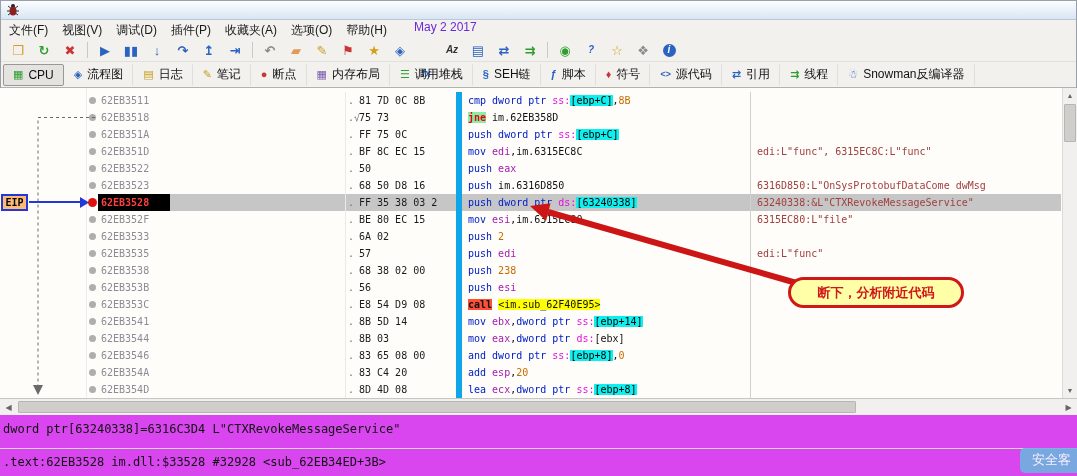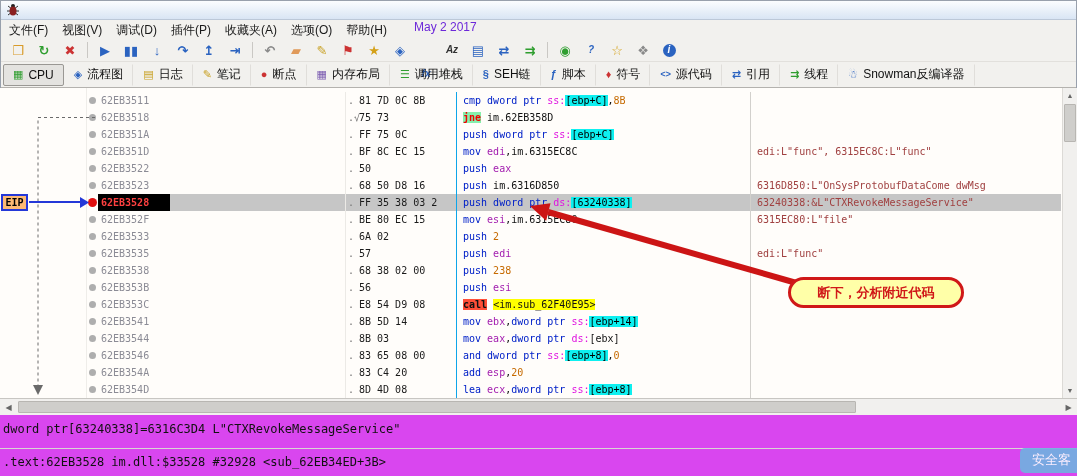--- a/index.html
+++ b/index.html
@@ -40,21 +40,21 @@
          line-height:17px;white-space:pre;cursor:default}
   .drow{display:flex;height:17px;padding-right:16px}
   .c-bullet{width:12px;margin-left:86px;display:flex;align-items:center;justify-content:center;flex:none}
   .dot{width:7px;height:7px;border-radius:50%;background:#aeaeae}
   .dot.bp{width:9px;height:9px;background:#e01010}
   .c-addr{width:72px;flex:none;color:#8b8b95;padding-left:3px}
   .c-addr.cip{background:#000;color:#ff4040;font-weight:bold}
   .c-gap{width:175px;flex:none}
   .c-gut{width:14px;flex:none;color:#777;border-left:1px solid #eceae6;padding-left:2px}
   .c-bytes{width:97px;flex:none;color:#1a1a1a;overflow:hidden}
-  .c-instr{width:294px;flex:none;border-left:1px solid #0ea5e9;padding-left:6px;color:#111;overflow:hidden}
+  .c-instr{width:294px;flex:none;border-left:6px solid #0ea5e9;padding-left:6px;color:#111;overflow:hidden}
   .c-comment{flex:1;border-left:1px solid #d2d0cc;padding-left:6px;color:#a04040;overflow:hidden}
   .drow.sel .c-gap,.drow.sel .c-gut,.drow.sel .c-bytes,.drow.sel .c-instr,.drow.sel .c-comment{background:#c6c6c6}
 
   
   .sg-i{color:#0020c8}
   .sg-r{color:#a21caf}
   .sg-p{color:#101010}
   .sg-m{color:#101010}
   .sg-n{color:#c66a00}
   .sg-s{color:#e012e0}

